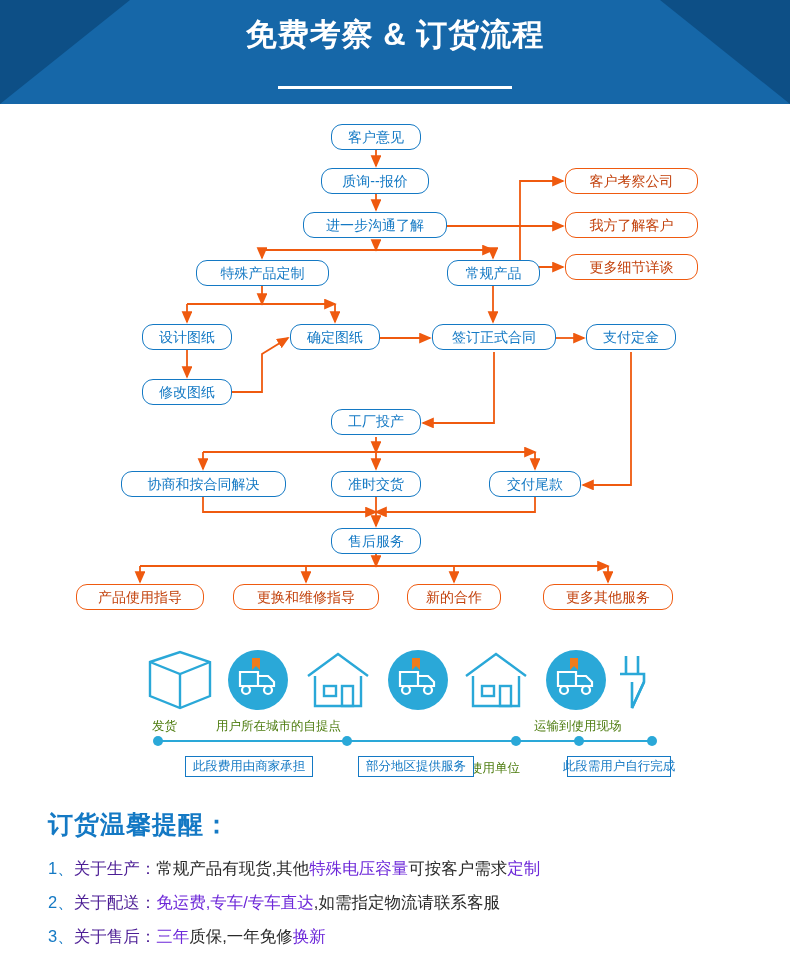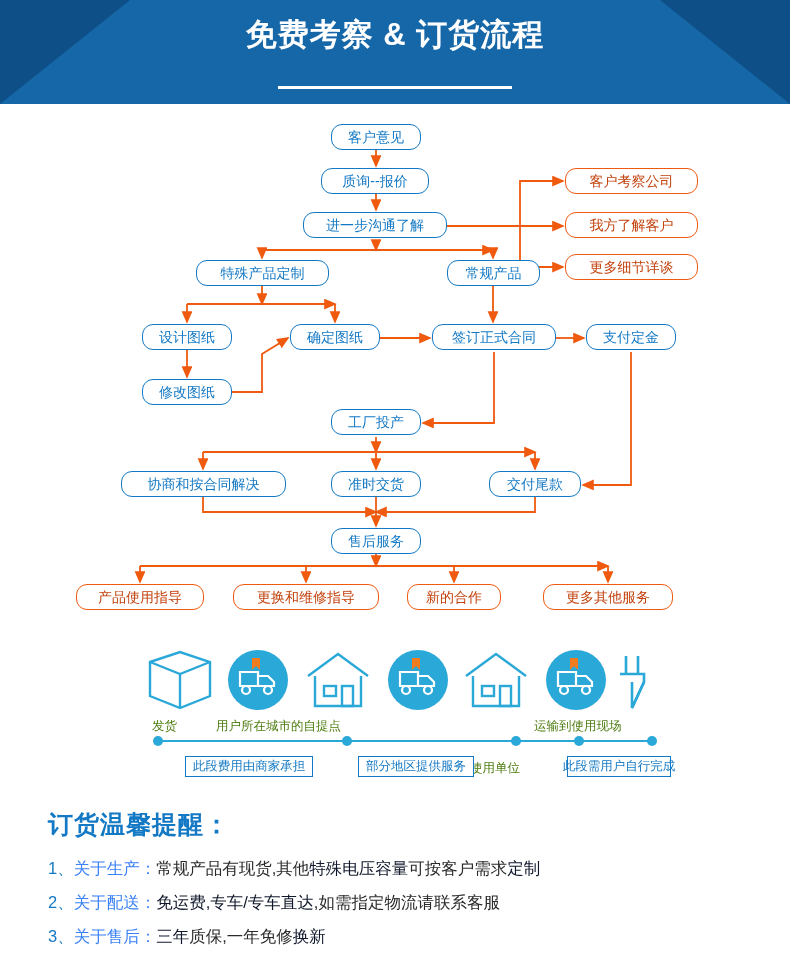--- a/index.html
+++ b/index.html
@@ -78,22 +78,22 @@
   }
 
   
   .notes { position: absolute; top: 800px; left: 0; width: 790px; height: 168px; }
   .notes-title {
     position:absolute; top: 8px; left: 48px;
     color:#1479c4; font-size: 25px; font-weight: bold; letter-spacing:1px;
   }
   .note-row { position: absolute; left: 48px; font-size: 16.5px; color: #2a2a2a; white-space: nowrap; }
   .note-row .idx { color:#1479c4; }
-  .note-row .key { color:#3b82f6; }
-  .note-row .hl { color:#0f172a; }
+  .note-row .key { color:#4c1d95; }
+  .note-row .hl { color:#6d28d9; }
 </style>
 </head>
 <body>
 
 <div class="header">
   <div class="corner-l"></div>
   <div class="corner-r"></div>
   <div class="header-title">免费考察 &amp; 订货流程</div>
   <div class="header-rule"></div>
 </div>
@@ -165,21 +165,21 @@
       <div class="node or" style="left: 565px; top: 64px; width: 133px;">客户考察公司</div>
       <div class="node or" style="left: 565px; top: 108px; width: 133px;">我方了解客户</div>
       <div class="node or" style="left: 565px; top: 150px; width: 133px;">更多细节详谈</div>
       <div class="node" style="left: 196px; top: 156px; width: 133px;">特殊产品定制</div>
       <div class="node" style="left: 447px; top: 156px; width: 93px;">常规产品</div>
       <div class="node" style="left: 142px; top: 220px; width: 90px;">设计图纸</div>
       <div class="node" style="left: 290px; top: 220px; width: 90px;">确定图纸</div>
       <div class="node" style="left: 432px; top: 220px; width: 124px;">签订正式合同</div>
       <div class="node" style="left: 586px; top: 220px; width: 90px; text-align: center;">支付定金</div>
       <div class="node" style="left: 142px; top: 275px; width: 90px;">修改图纸</div>
-      <div class="node" style="left: 331px; top: 305px; width: 90px;">工厂投产</div>
+      <div class="node" style="left: 331px; top: 305px; width: 90px; font-family: Liberation Mono, monospace;">工厂投产</div>
       <div class="node" style="left: 121px; top: 367px; width: 165px;">协商和按合同解决</div>
       <div class="node" style="left: 331px; top: 367px; width: 90px;">准时交货</div>
       <div class="node" style="left: 489px; top: 367px; width: 92px;">交付尾款</div>
       <div class="node" style="left: 331px; top: 424px; width: 90px;">售后服务</div>
       <div class="node or" style="left: 76px; top: 480px; width: 128px; padding-left: 8px;">产品使用指导</div>
       <div class="node or" style="left: 233px; top: 480px; width: 146px;">更换和维修指导</div>
       <div class="node or" style="left: 407px; top: 480px; width: 94px;">新的合作</div>
       <div class="node or" style="left: 543px; top: 480px; width: 130px;">更多其他服务</div>
     </div>
 </div>

